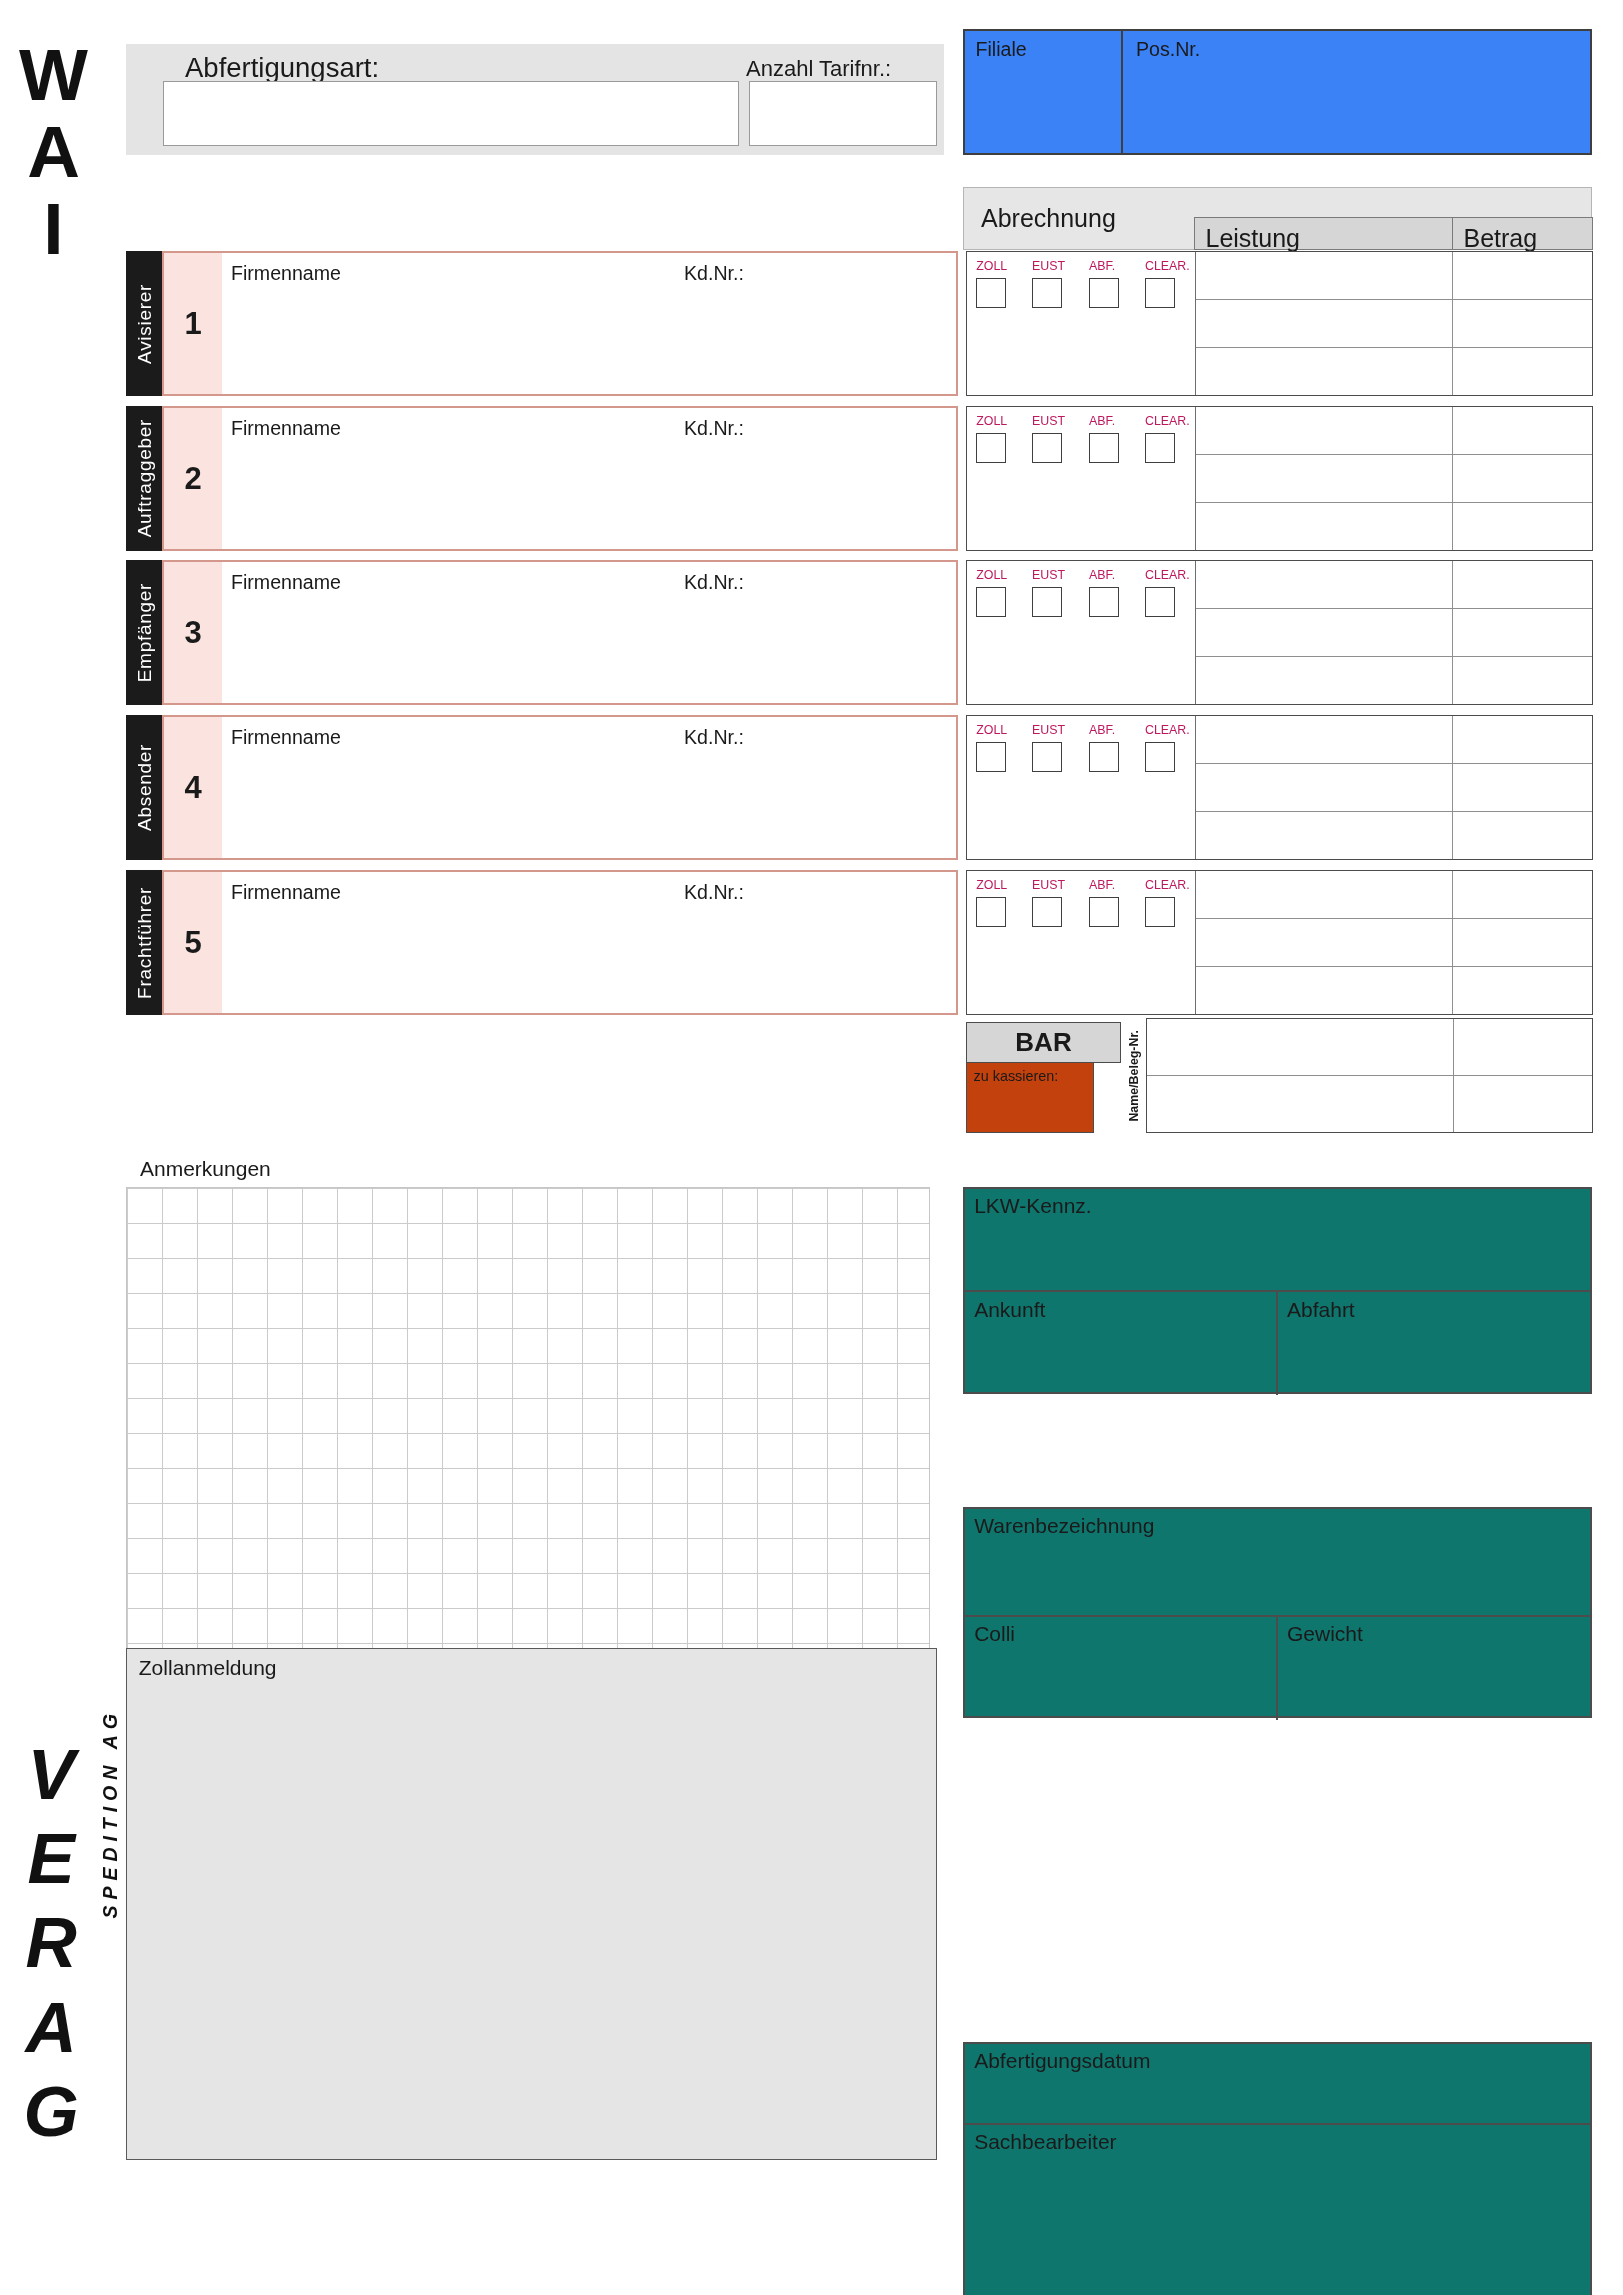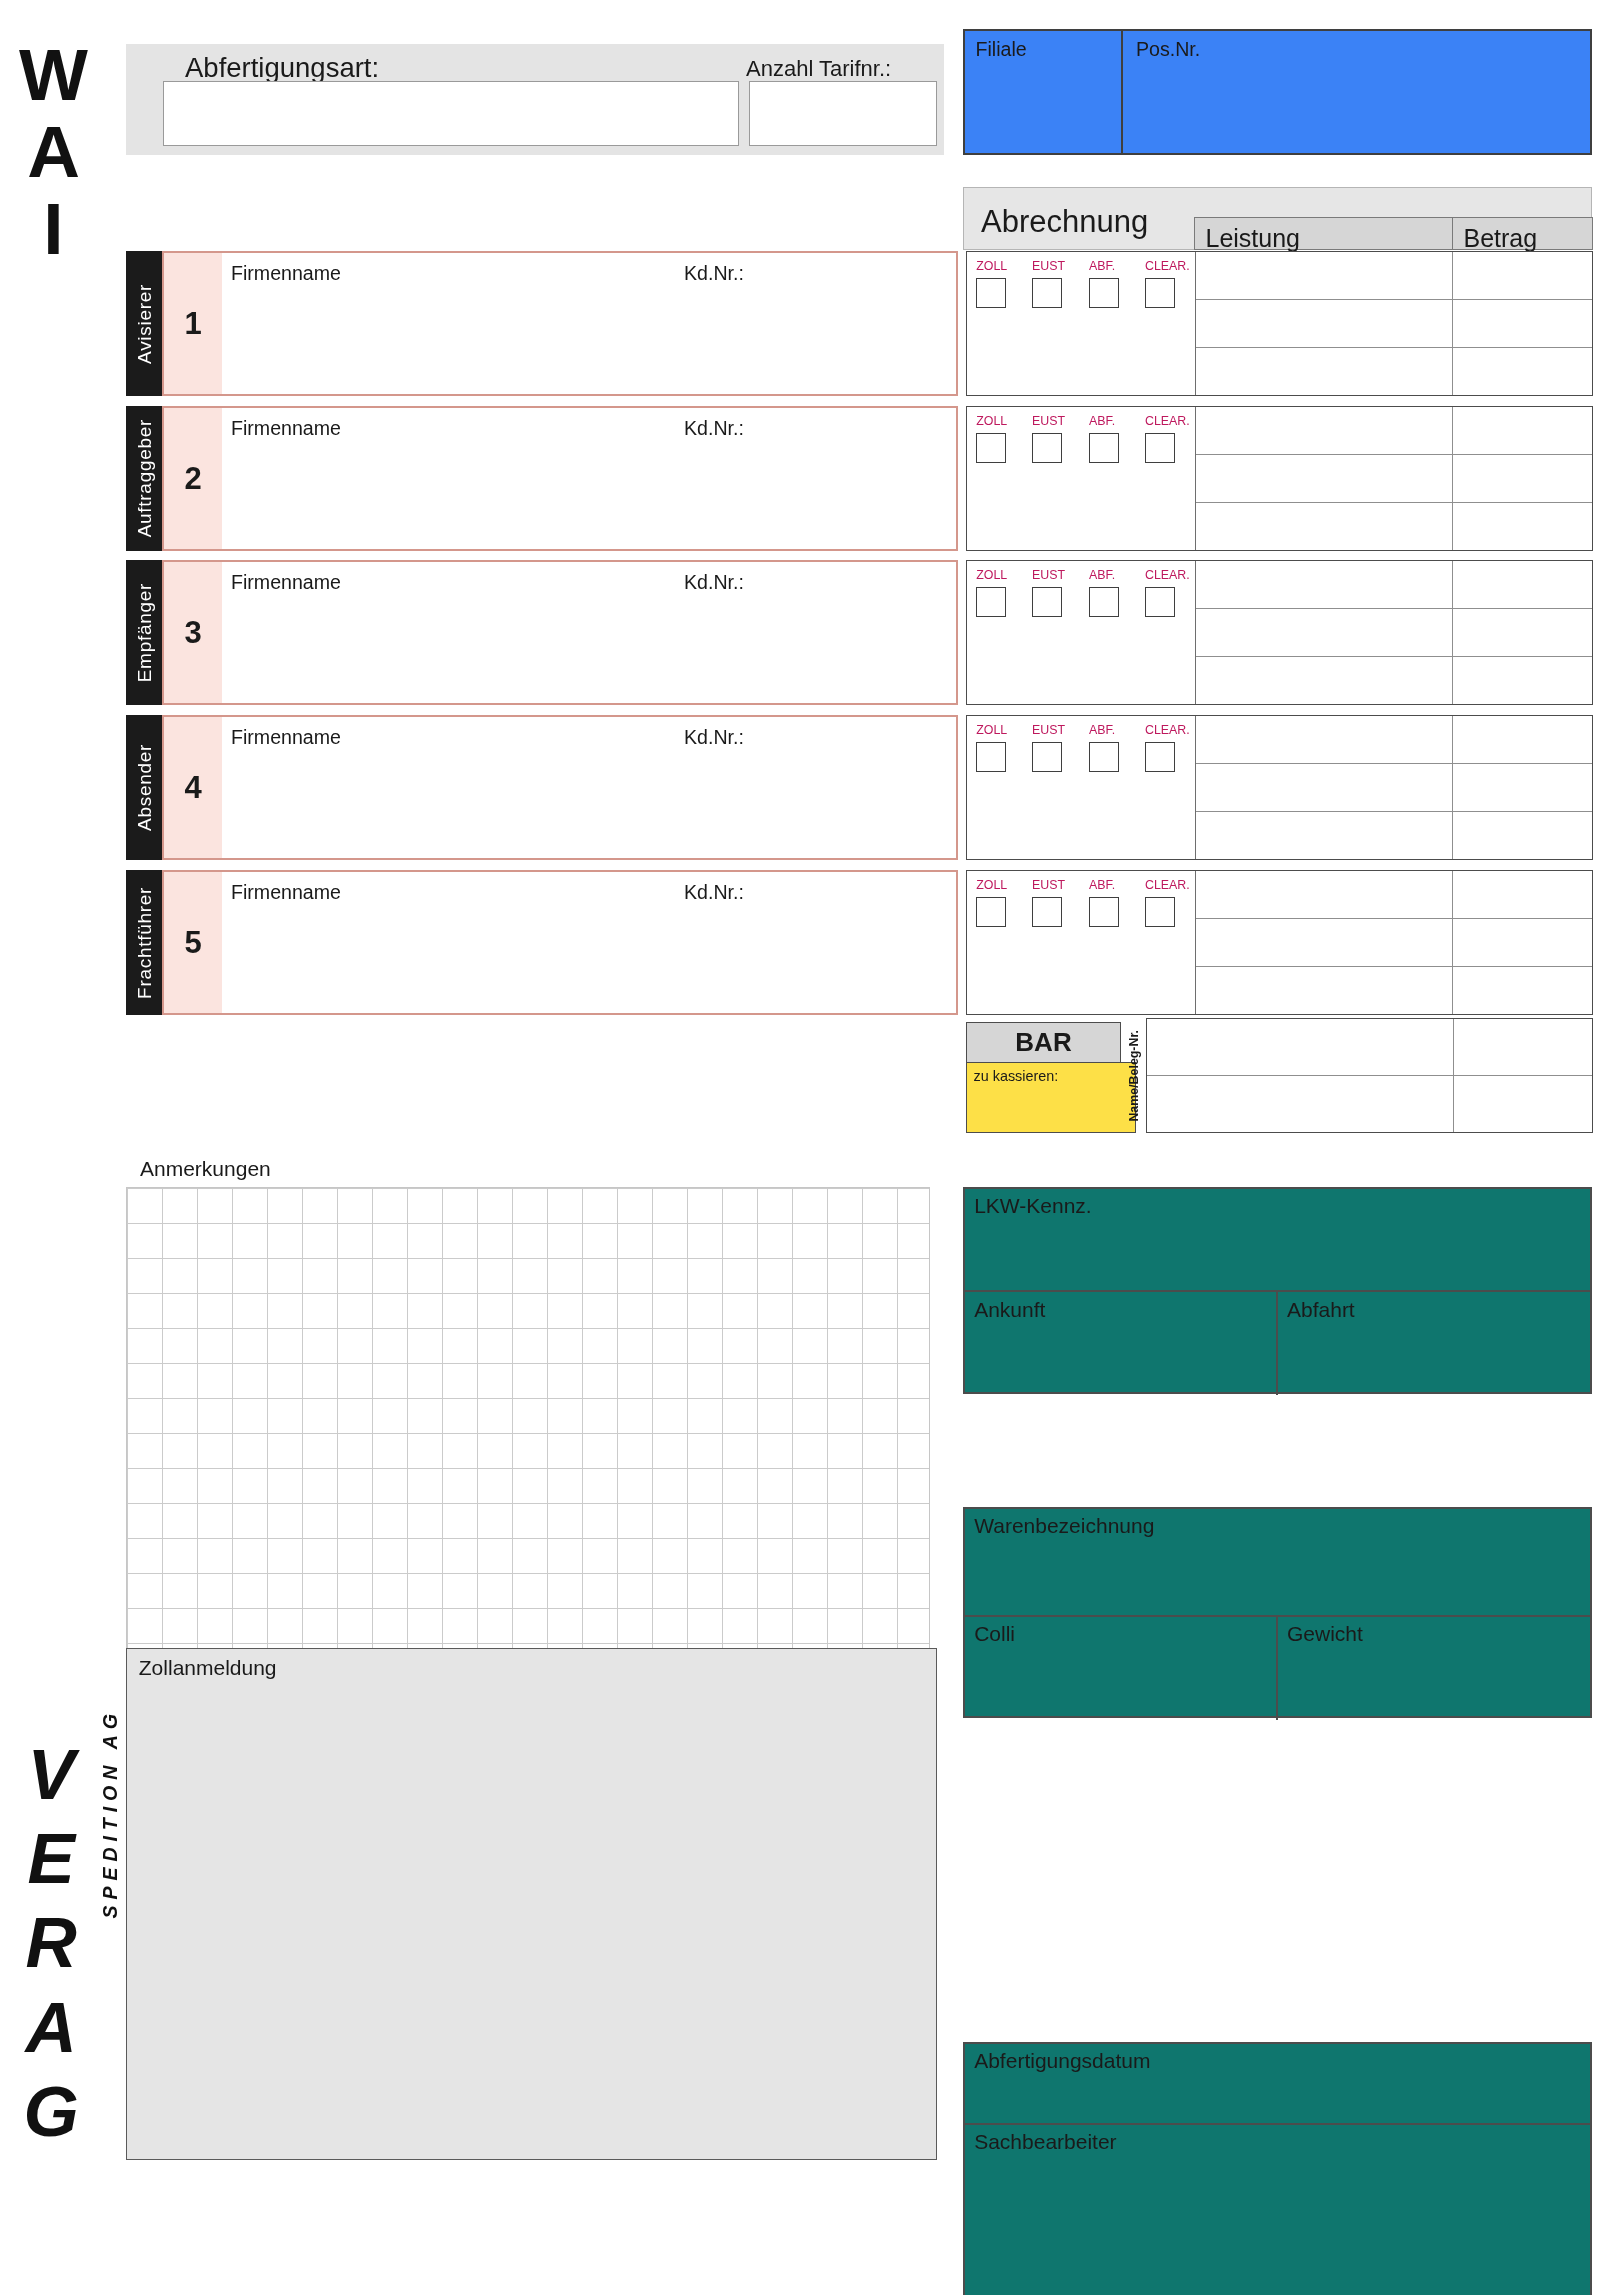--- a/index.html
+++ b/index.html
@@ -24,21 +24,21 @@
   .tarif-label { position:absolute; left:620px; top:11.8px; font-size:22px; }
   .tarif-input { position:absolute; left:623px; top:37px; width:188px; height:65px; background:#fff; border:1.3px solid #9a9a9a; }
 
   .filiale-box { position:absolute; left:963px; top:29.4px; width:629px; height:126px; border:2px solid #3f3f3f; background:#3b82f6; }
   .filiale-divider { position:absolute; left:156px; top:0; width:2px; height:100%; background:#3f3f3f; }
   .filiale-label { position:absolute; left:10.5px; top:6.5px; font-size:19.6px; }
   .posnr-label { position:absolute; left:171px; top:6.5px; font-size:19.6px; }
 
   
   .abrech { position:absolute; left:963px; top:187px; width:629px; height:63px; background:#e6e6e6; border:0.7px solid #b5b5b5; }
-  .abrech-title { position:absolute; left:17px; top:15.7px; font-size:31px;text-align:center; }
+  .abrech-title { position:absolute; left:17px; top:15.7px; font-size:25px;text-align:center; }
   .hdr-cell { position:absolute; top:29.4px; height:33px; background:#d6d6d6; border:1.3px solid #7a7a7a; font-size:25px; padding:5.9px 0 0 10.5px; }
   .hdr-leistung { left:230px; width:260px; }
   .hdr-betrag { left:488px; width:141px; }
 
   
   .party-row { position:absolute; left:0; width:100%; height:145px; }
   .role-tab { position:absolute; left:126px; top:0; width:37px; height:145px; background:#1b1b1b; color:#fff;
               display:flex; align-items:center; justify-content:center; }
   .role-tab .vtext { writing-mode:vertical-rl; transform:rotate(180deg); font-size:19px; letter-spacing:0.7px; white-space:nowrap; }
   .party-box { position:absolute; left:162px; top:0; width:796px; height:145px; border:2px solid #d4978c; background:#fff; }
@@ -58,21 +58,21 @@
               display:flex; flex-direction:column; }
   .fee-row { flex:1; display:flex; border-bottom:0.7px solid #8f8f8f; }
   .fee-row:last-child { border-bottom:none; }
   .fee-l { width:257px; border-right:0.7px solid #8f8f8f; }
   .fee-b { flex:1; }
 
   
   .bar-head { position:absolute; left:966px; top:1022px; width:155px; height:41px; background:#d6d6d6;
               border:1.3px solid #4c4c4c; display:flex; align-items:center; justify-content:center;
               font-size:26px; font-weight:bold; }
-  .bar-kass { position:absolute; left:966px; top:1062px; width:170px; height:71px; background:#fde047; border:1.3px solid #4c4c4c; }
+  .bar-kass { position:absolute; left:966px; top:1062px; width:128px; height:71px; background:#c2410c; border:1.3px solid #4c4c4c; }
   .bar-kass span { position:absolute; left:6.5px; top:5.2px; font-size:14.4px; }
   .bar-vert { position:absolute; left:1121px; top:1018px; width:25px; height:115px;
               display:flex; align-items:center; justify-content:center; }
   .bar-vert span { writing-mode:vertical-rl; transform:rotate(180deg); font-size:12.4px; font-weight:bold; white-space:nowrap; }
   .bar-rows { position:absolute; left:1146px; top:1018px; width:447px; height:115px; border:1.3px solid #4c4c4c;
               display:flex; flex-direction:column; background:#fff; }
   .bar-row { flex:1; position:relative; border-bottom:0.7px solid #8f8f8f; }
   .bar-row:last-child { border-bottom:none; }
   .bar-row .vdiv { position:absolute; left:306px; top:0; width:0.7px; height:100%; background:#8f8f8f; }
 

